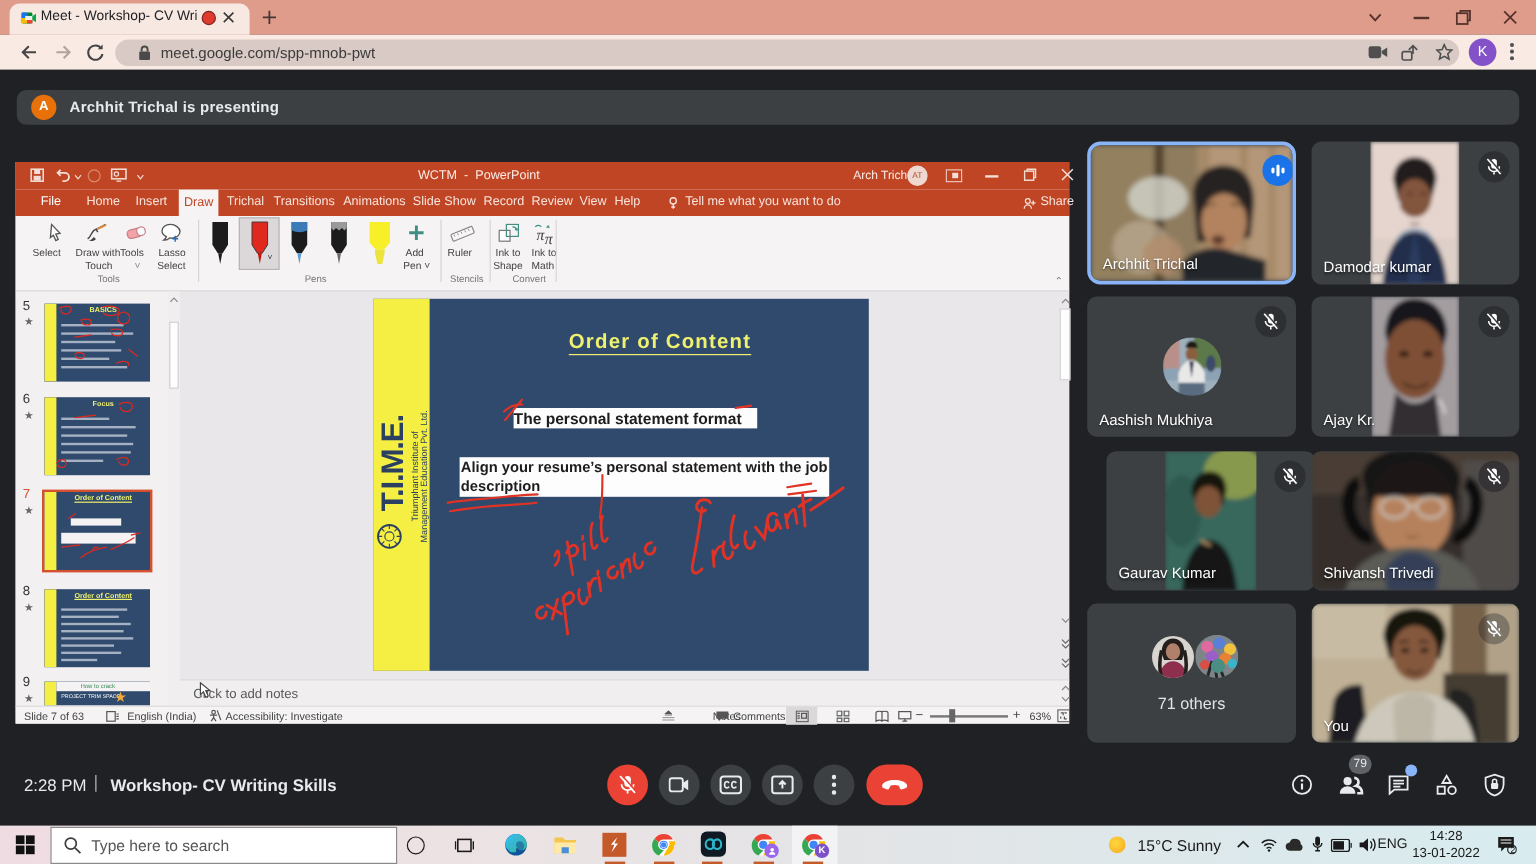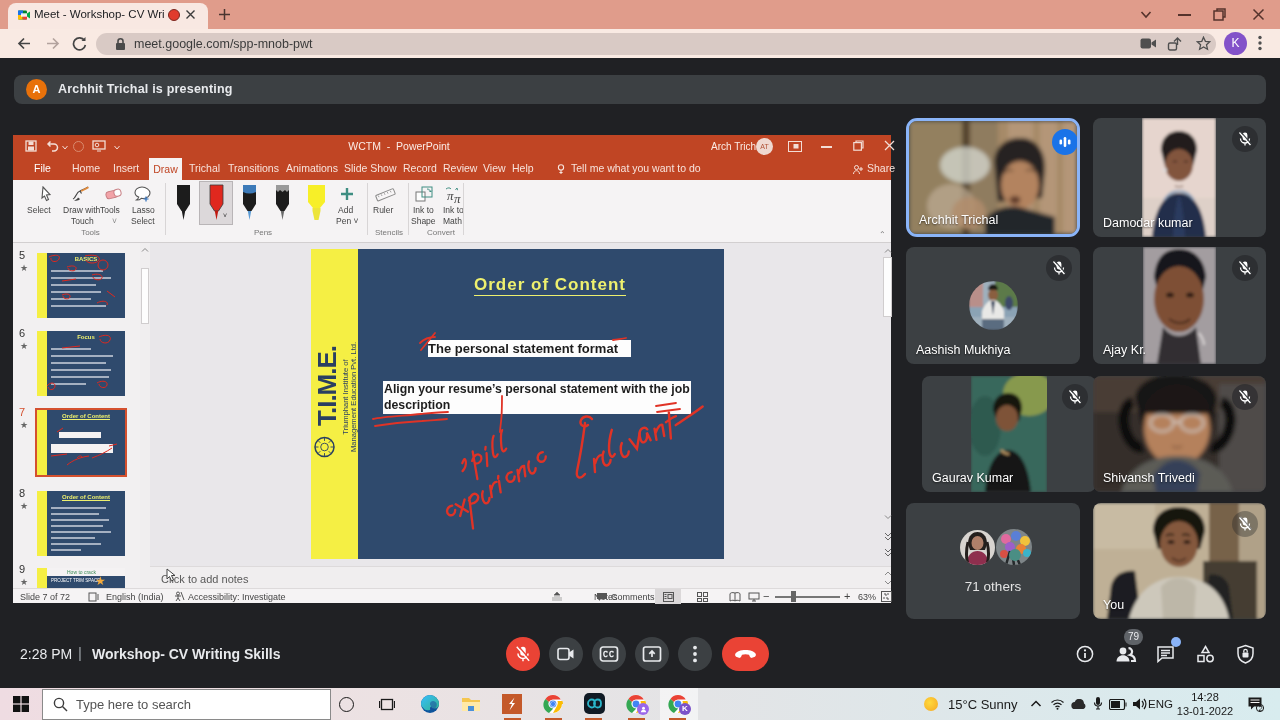--- a/index.html
+++ b/index.html
@@ -431,21 +431,21 @@
     <div class="abs" id="ppt-notes">
       <div class="abs" style="left:11px;top:6px;font-size:11px;color:#595959;">Click to add notes</div>
         <svg class="abs" style="left:16px;top:1px;" width="11" height="15" viewBox="0 0 11 15">
           <path d="M1 1v10l2.5-2.5 2 4.5 2-1-2-4.5H9z" fill="#fff" stroke="#444" stroke-width="1"></path>
         </svg>
       <svg class="abs" style="left:734px;top:2px;" width="8" height="18" viewBox="0 0 8 18">
           <path d="M1 6 4 3 7 6M1 12 4 15 7 12" fill="none" stroke="#888"></path>
         </svg>
     </div>
     <div class="abs" id="ppt-status">
-      <div class="abs" style="left:7px;top:3px;">Slide 7 of 72</div>
+      <div class="abs" style="left:7px;top:3px;">Slide 7 of 63</div>
       <svg class="abs" style="left:75px;top:3px;" width="12" height="10" viewBox="0 0 12 10">
           <rect x="1" y="1" width="7" height="8" fill="none" stroke="#555"></rect>
           <path d="M9 3h2M9 5h2M9 7h2" stroke="#555"></path>
         </svg>
       <div class="abs" style="left:93px;top:3px;">English (India)</div>
       <svg class="abs" style="left:160px;top:2px;" width="12" height="11" viewBox="0 0 12 11">
           <circle cx="5" cy="2.5" r="1.5" fill="none" stroke="#555"></circle>
           <path d="M5 4v3M2 5h6M5 7l-2 3M5 7l2 3" stroke="#555" fill="none"></path>
           <path d="M8 1 11 9" stroke="#555"></path>
         </svg>

